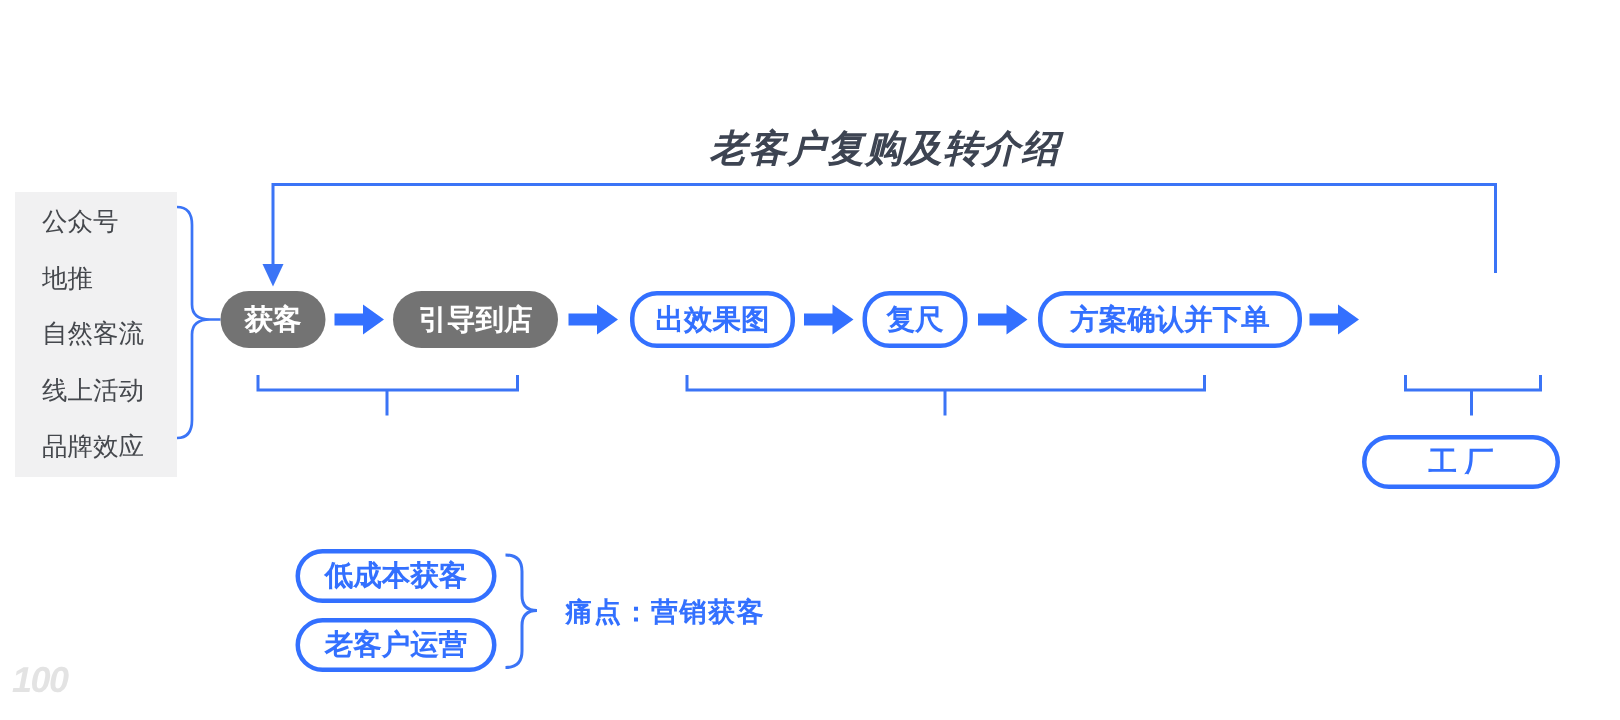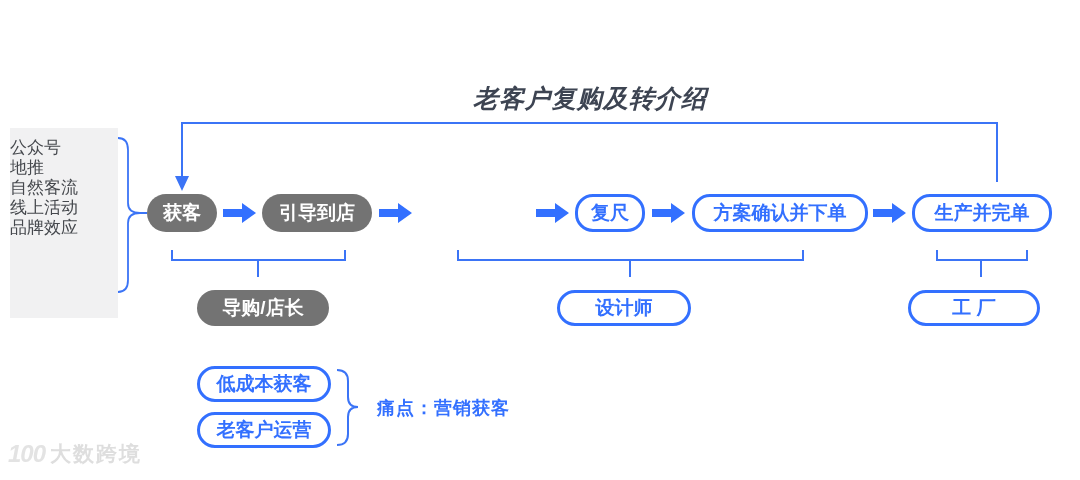--- a/index.html
+++ b/index.html
@@ -14,22 +14,22 @@
   }
   .node{
     position:absolute;height:38px;display:flex;align-items:center;justify-content:center;
     font-size:19px;font-weight:bold;box-sizing:border-box;white-space:nowrap;
   }
   .node.filled{background:#737373;color:#ffffff;border-radius:19px;}
   .node.outline{background:#ffffff;color:#3370ff;border:3px solid #3370ff;border-radius:18px;}
   .node.small{height:36px;}
   .sidebar{
     position:absolute;left:10px;top:128px;width:108px;height:190px;background:#f1f1f2;
-    box-sizing:border-box;padding:10px 6px 10px 0;display:flex;flex-direction:column;
-    justify-content:flex-start;
+    box-sizing:border-box;padding:10px 6px 10px 18px;display:flex;flex-direction:column;
+    justify-content:space-between;
   }
   .sidebar .src{font-size:17px;color:#45484d;line-height:20px;}
   .pain-note{
     position:absolute;left:377px;top:396px;font-size:18px;font-weight:bold;color:#3370ff;
     letter-spacing:1px;white-space:nowrap;
   }
   .watermark{
     position:absolute;left:8px;top:440px;display:flex;gap:5px;
     user-select:none;
   }
@@ -73,30 +73,27 @@
   <div class="sidebar">
     <div class="src">公众号</div>
     <div class="src">地推</div>
     <div class="src">自然客流</div>
     <div class="src">线上活动</div>
     <div class="src">品牌效应</div>
   </div>
 
   <div class="node filled" style="left:147px;top:194px;width:70px;">获客</div>
   <div class="node filled" style="left:262px;top:194px;width:110px;">引导到店</div>
+  <div class="node outline" style="left:420px;top:194px;width:110px;">出效果图</div>
   <div class="node outline" style="left:575px;top:194px;width:70px;">复尺</div>
   <div class="node outline" style="left:692px;top:194px;width:176px;">方案确认并下单</div>
-  <div class="node outline" style="left:912px;top:194px;width:140px;">生产并完单</div>
 
-  <div class="node filled small" style="left:197px;top:290px;width:132px;border-radius:18px;">导购/店长</div>
-  <div class="node outline small" style="left:557px;top:290px;width:134px;">设计师</div>
   <div class="node outline small" style="left:908px;top:290px;width:132px;">工 厂</div>
 
   <div class="node outline small" style="left:197px;top:366px;width:134px;">低成本获客</div>
   <div class="node outline small" style="left:197px;top:412px;width:134px;">老客户运营</div>
   <div class="pain-note">痛点：营销获客</div>
 
   <div class="watermark">
     <span class="wm-logo">100</span>
-    <span class="wm-label">大数跨境</span>
   </div>
 
 </div>
 
 </body></html>

